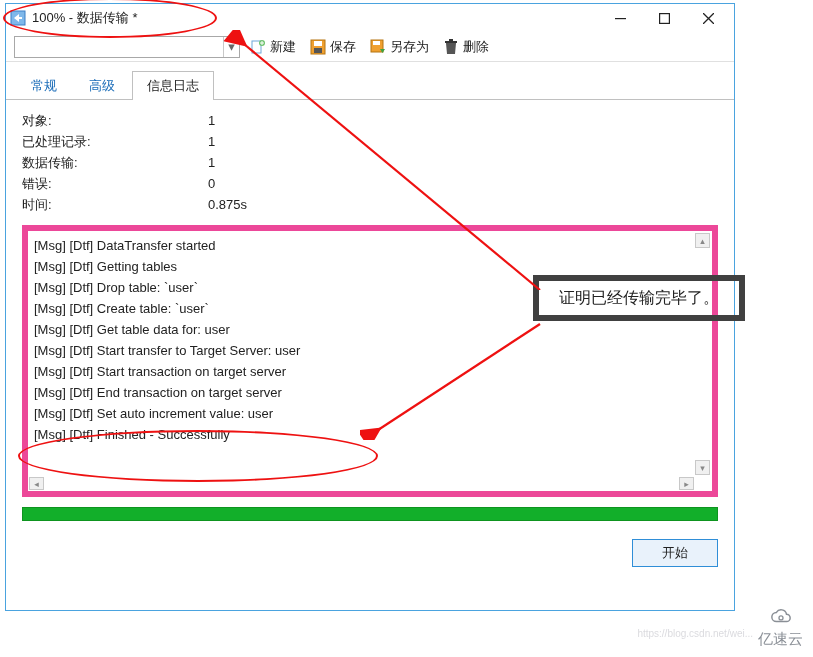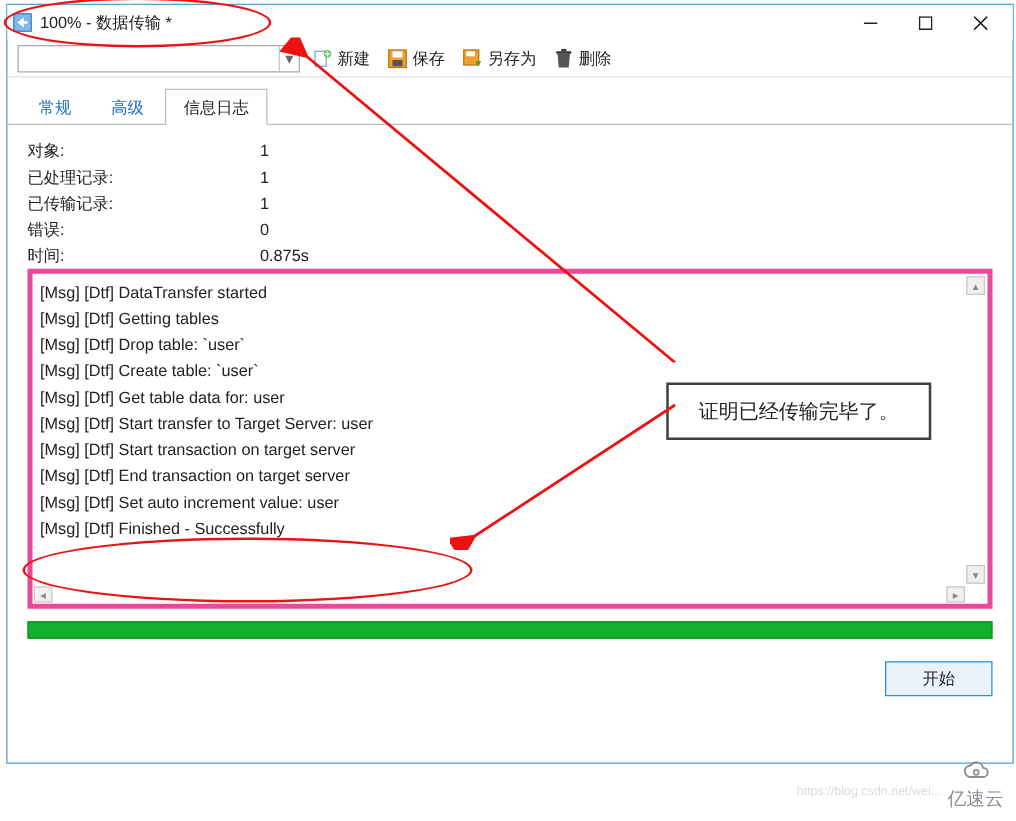--- a/index.html
+++ b/index.html
@@ -9,21 +9,21 @@
     font-size: 13px;
     background: #fff;
     width: 813px;
     height: 657px;
     overflow: hidden;
     position: relative;
   }
   .window {
     position: absolute;
     left: 5px; top: 3px;
-    width: 806px; height: 608px;
+    width: 730px; height: 608px;
     border: 1px solid #4aa3df;
     background: #fff;
   }
   .titlebar {
     height: 28px;
     display: flex;
     align-items: center;
     padding: 0 4px;
     background: #fff;
   }
@@ -92,21 +92,22 @@
   .content {
     padding: 10px 16px 8px 16px;
   }
   .stats-row {
     display: flex;
     line-height: 21px;
   }
   .stats-label { width: 186px; color: #222; }
   .stats-val { color: #222; }
   .log-box {
-    border: 4px solid #ec4899;
+    margin-top: 10px;
+    border: 6px solid #ec4899;
     background: #fff;
     height: 272px;
     position: relative;
     padding: 4px 4px 4px 6px;
     overflow: hidden;
   }
   .log-line {
     line-height: 21px;
     color: #222;
     white-space: nowrap;
@@ -150,26 +151,25 @@
     border: 1px solid #2f8ed7;
     background: #e9f2fb;
     color: #222;
     text-align: center;
   }
   
   .anno-box {
     position: absolute;
     left: 533px; top: 275px;
     width: 212px; height: 46px;
-    border: 2px solid #404040;
+    border: 6px solid #404040;
     display: flex; align-items: center; justify-content: center;
     font-size: 16px;
     color: #222;
     background: rgba(255,255,255,0);
-    margin-top: 31px;
   }
   .ellipse1 {
     position: absolute;
     left: 3px; top: -2px;
     width: 214px; height: 40px;
     border: 2.5px solid #e11;
     border-radius: 50%;
     pointer-events: none;
   }
   .ellipse2 {
@@ -289,21 +289,21 @@
   <div class="content">
     <div class="stats-row">
       <span class="stats-label">对象:</span>
       <span class="stats-val">1</span>
     </div>
     <div class="stats-row">
       <span class="stats-label">已处理记录:</span>
       <span class="stats-val">1</span>
     </div>
     <div class="stats-row">
-      <span class="stats-label">已传输记录:</span>
+      <span class="stats-label">数据传输:</span>
       <span class="stats-val">1</span>
     </div>
     <div class="stats-row">
       <span class="stats-label">错误:</span>
       <span class="stats-val">0</span>
     </div>
     <div class="stats-row">
       <span class="stats-label">时间:</span>
       <span class="stats-val">0.875s</span>
     </div>

